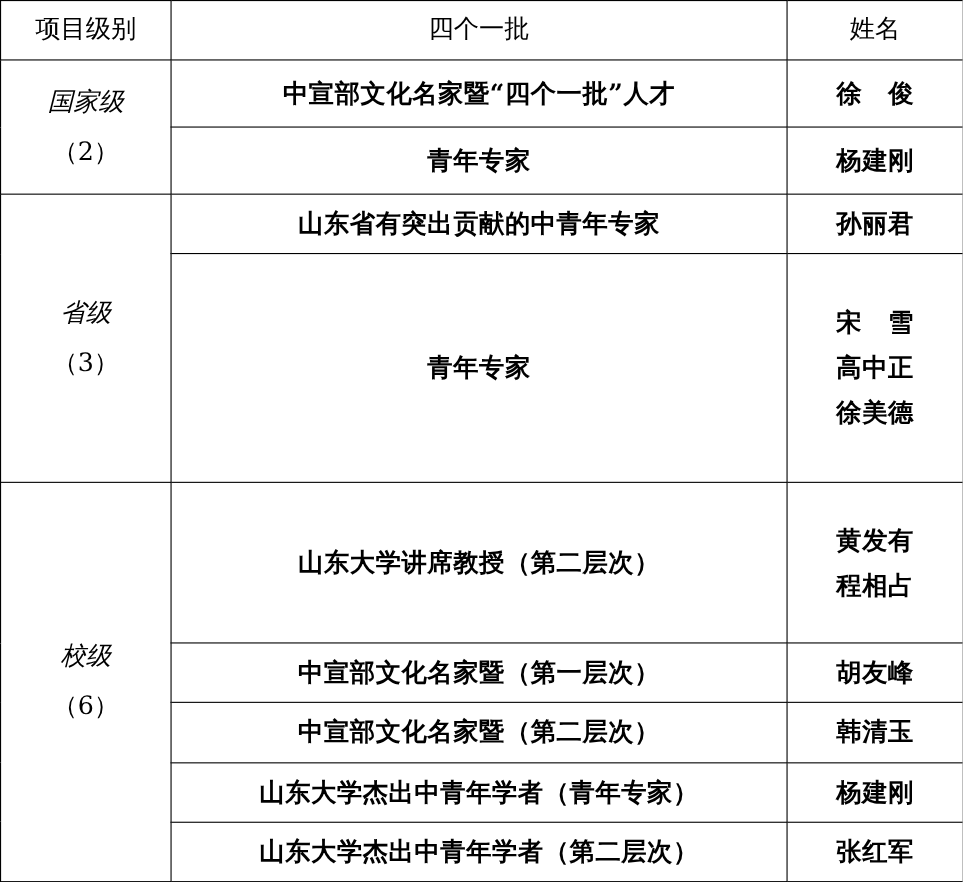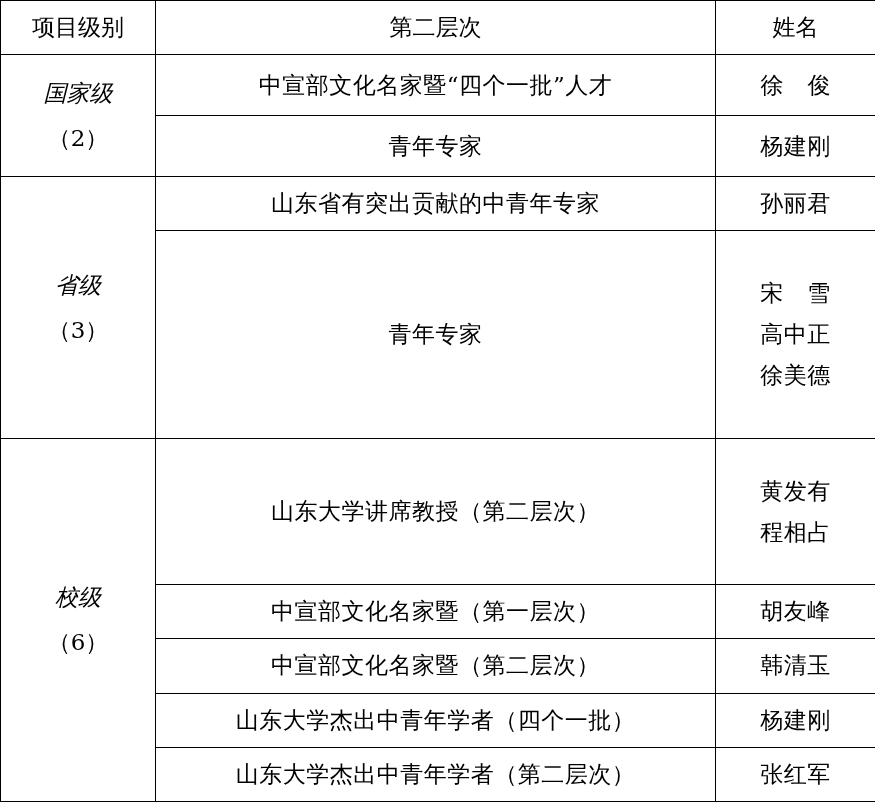--- a/index.html
+++ b/index.html
@@ -51,45 +51,47 @@
 
   .spaced2 {
     
     letter-spacing: 0;
   }
   .spaced2 .ch { display: inline-block; }
   .spaced2 .gap { display: inline-block; width: 24px; }
   .proj-text {
     font-size: 23px;
     letter-spacing: 0.5px;
+    font-weight: bold;
   }
   .name-text {
     font-size: 23px;
     letter-spacing: 0.5px;
+    font-weight: bold;
   }
   .multi-name .nm {
     display: block;
     margin: 10px 0;
   }
 </style>
 </head>
 <body>
 
 <div class="sheet">
   <table class="talent-table">
     <colgroup>
       <col class="c-level">
       <col class="c-project">
       <col class="c-name">
     </colgroup>
     <tbody>
 
       <tr>
         <td class="hdr">项目级别</td>
-        <td class="hdr">第二层次</td>
+        <td class="hdr">四个一批</td>
         <td class="hdr">姓名</td>
       </tr>
 
       <tr>
         <td class="level-cell" rowspan="2">
           <span class="lvl-line">国家级</span>
           <span class="lvl-count">（2）</span>
         </td>
         <td class="proj-text">中宣部文化名家暨“四个一批”人才</td>
         <td class="name-text">
@@ -133,21 +135,21 @@
       </tr>
       <tr>
         <td class="proj-text">中宣部文化名家暨（第一层次）</td>
         <td class="name-text">胡友峰</td>
       </tr>
       <tr>
         <td class="proj-text">中宣部文化名家暨（第二层次）</td>
         <td class="name-text">韩清玉</td>
       </tr>
       <tr>
-        <td class="proj-text">山东大学杰出中青年学者（四个一批）</td>
+        <td class="proj-text">山东大学杰出中青年学者（青年专家）</td>
         <td class="name-text">杨建刚</td>
       </tr>
       <tr>
         <td class="proj-text">山东大学杰出中青年学者（第二层次）</td>
         <td class="name-text">张红军</td>
       </tr>
     </tbody>
   </table>
 </div>
 

